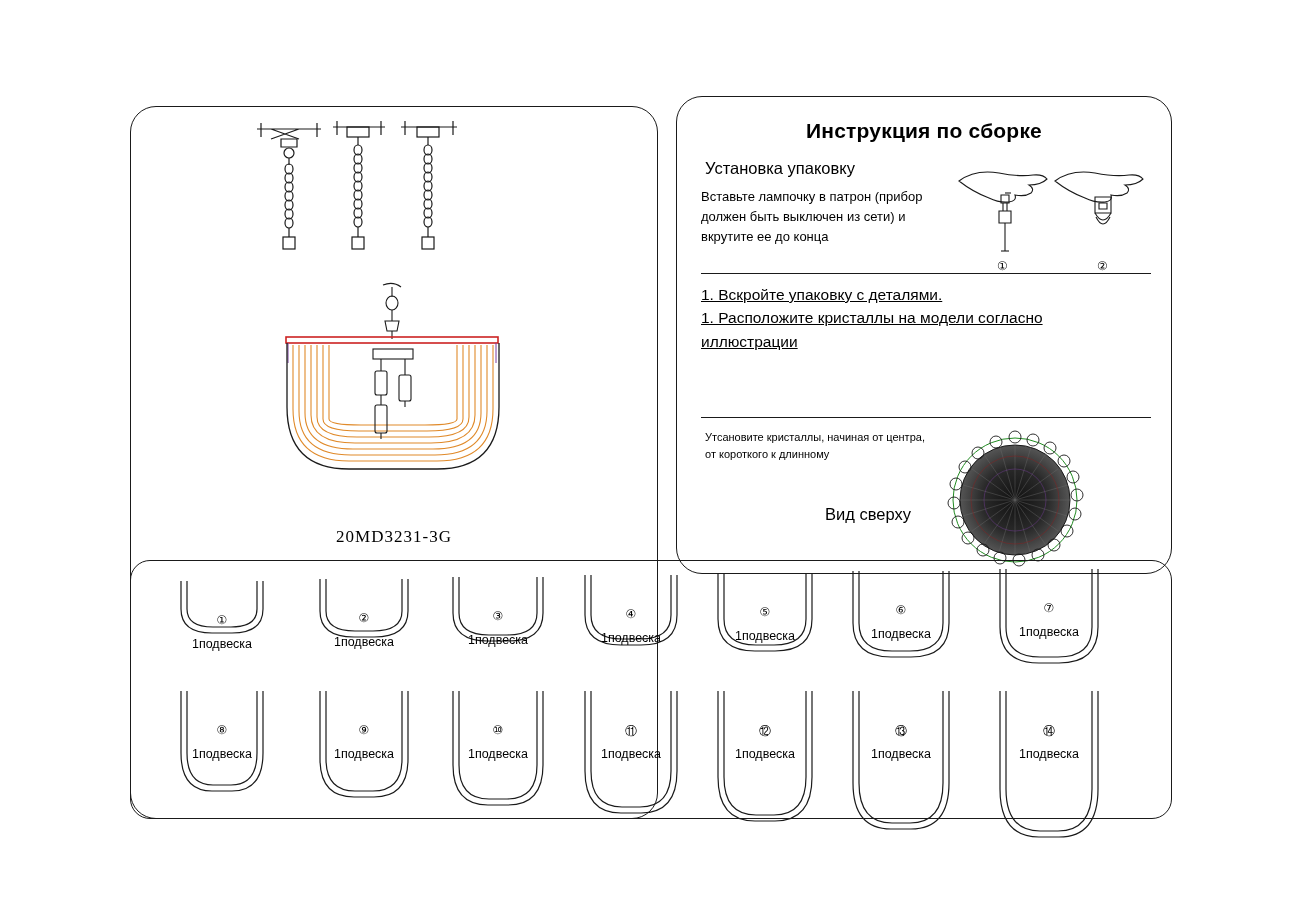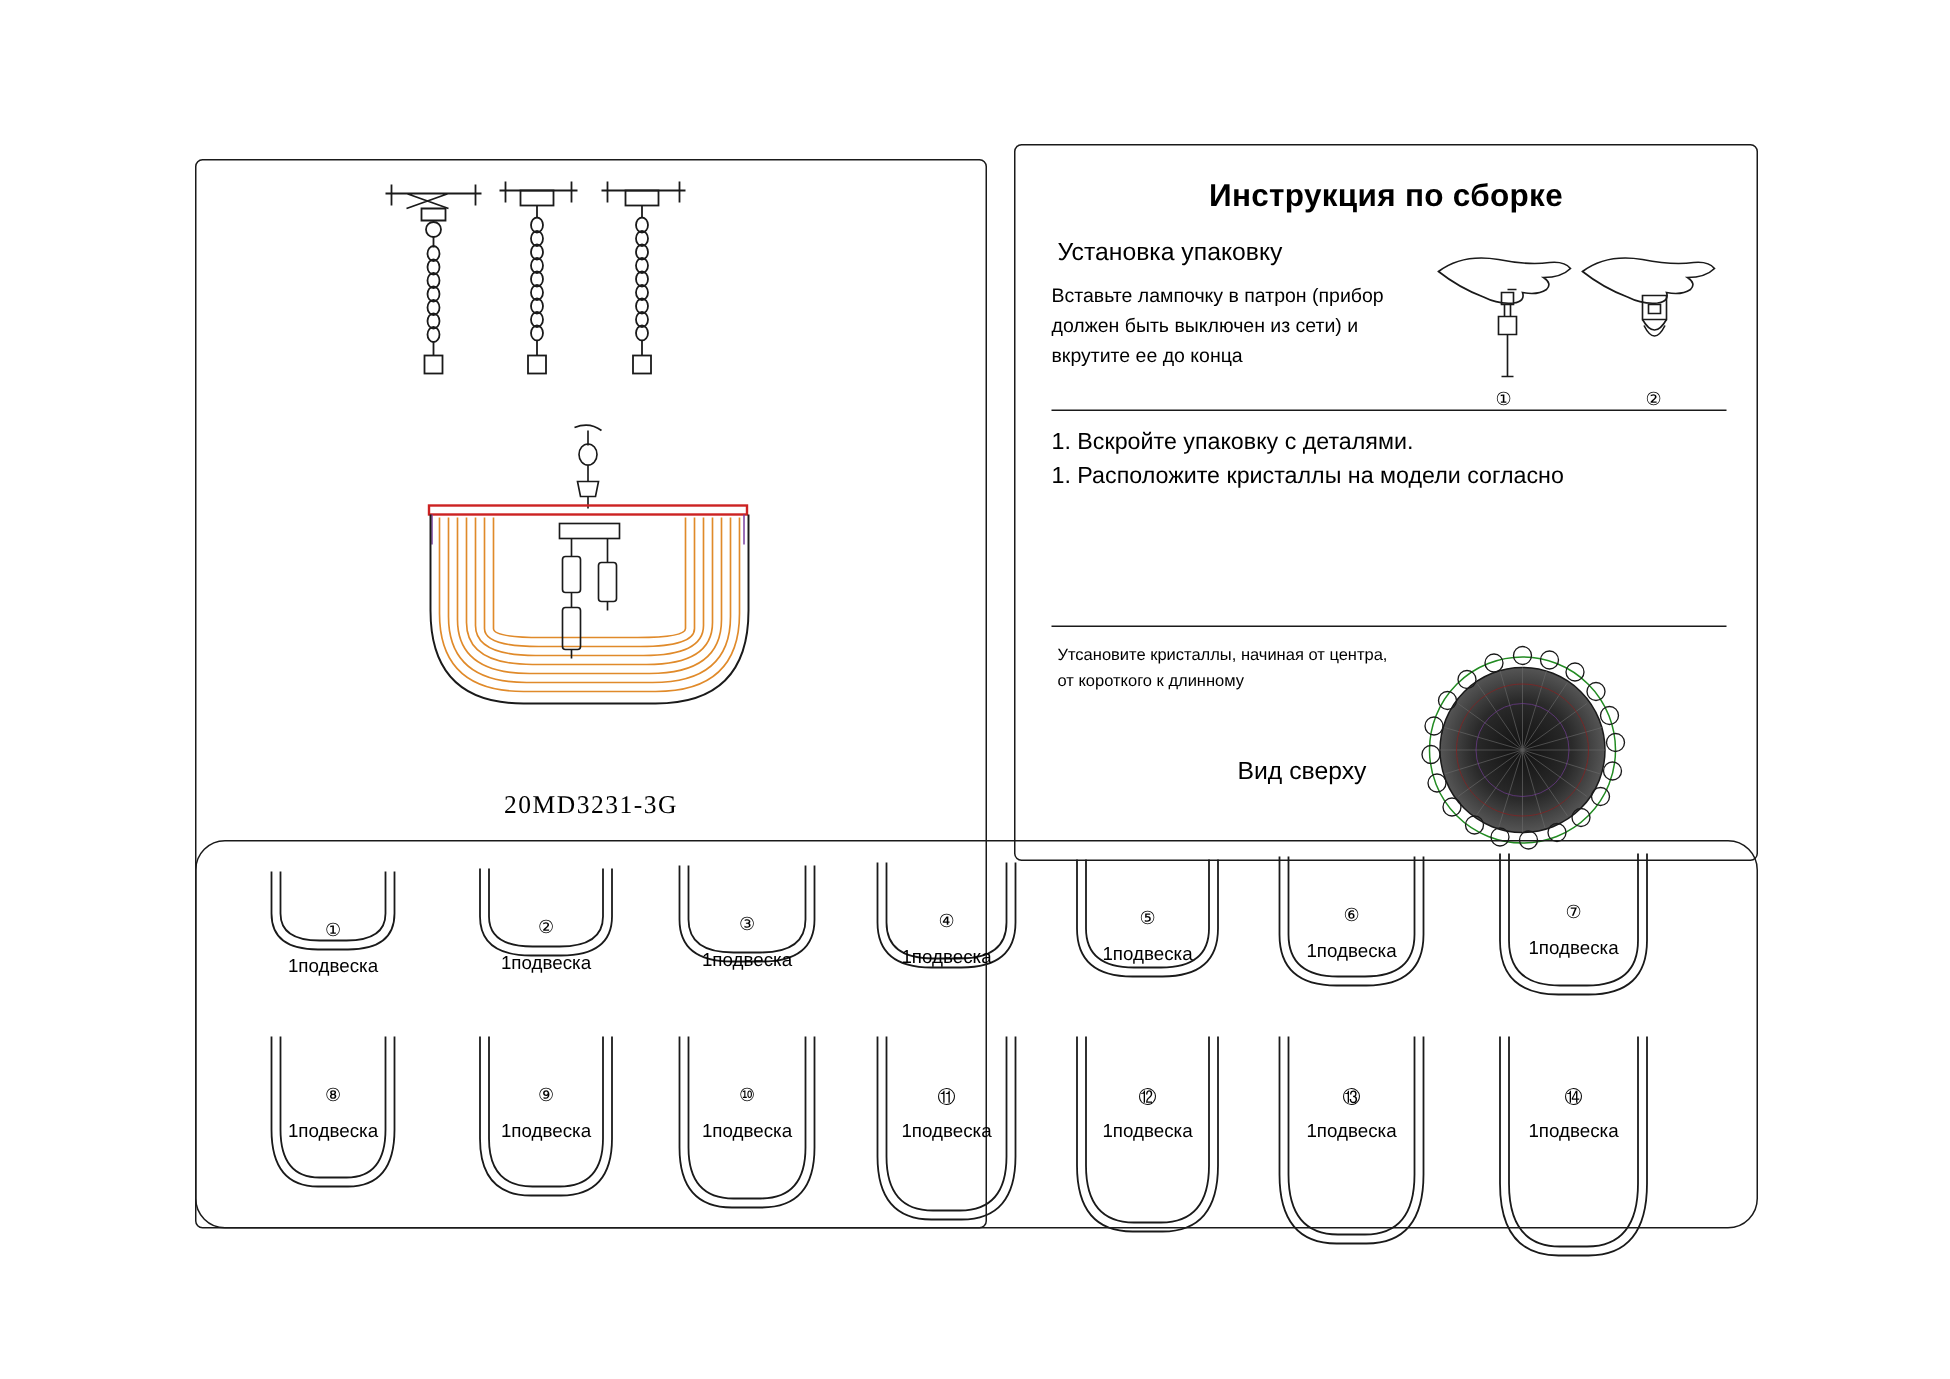--- a/index.html
+++ b/index.html
@@ -20,21 +20,21 @@
     position: absolute;
     left: 0; top: 0;
     width: 1300px;
     height: 919px;
   }
 
   
   .panel {
     position: absolute;
     border: 1.6px solid #1a1a1a;
-    border-radius: 5px;
+    border-radius: 26px;
     box-sizing: border-box;
     background: transparent;
   }
   #panel-left {
     left: 130px;
     top: 106px;
     width: 528px;
     height: 713px;
     padding-left: 16px;
   }
@@ -76,20 +76,21 @@
     font-size: 13px;
     line-height: 1.52;
   }
   .instr-steps {
     position: absolute;
     left: 24px;
     top: 186px;
     width: 440px;
     font-size: 15.5px;
     line-height: 1.5;
+    text-decoration: underline;
   }
   .instr-steps div { white-space: nowrap; }
 
   .hr {
     position: absolute;
     height: 0;
     border-top: 1.4px solid #1a1a1a;
   }
   #hr-1 { left: 24px; top: 176px; width: 450px; }
   #hr-2 { left: 24px; top: 320px; width: 450px; }
@@ -319,20 +320,21 @@
       </svg>
       <div class="fig-num" style="left:44px; top:100px;">①</div>
       <div class="fig-num" style="left:144px; top:100px;">②</div>
     </div>
 
     <div class="hr" id="hr-1"></div>
 
     <div class="instr-steps">
       <div>1. Вскройте упаковку с деталями.</div>
       <div>1. Расположите кристаллы на модели согласно</div>
+      <div>иллюстрации</div>
     </div>
 
     <div class="hr" id="hr-2"></div>
 
     <div class="crystal-text">Утсановите кристаллы, начиная от центра, от короткого к длинному</div>
     <div class="top-view-label">Вид сверху</div>
 
     <div class="topview">
       <svg width="170" height="170" viewBox="0 0 170 170">
         <defs>

